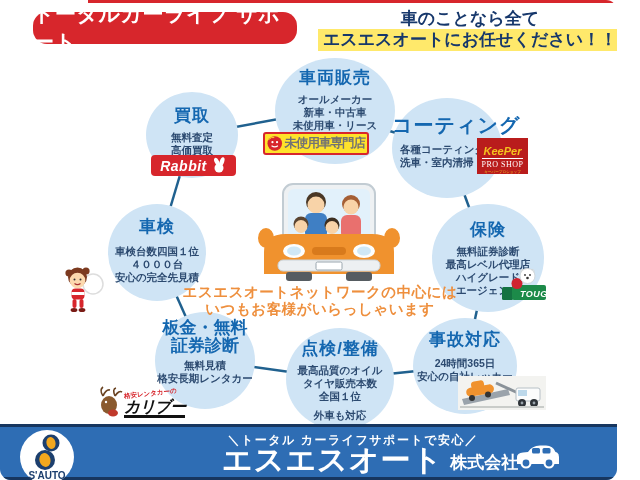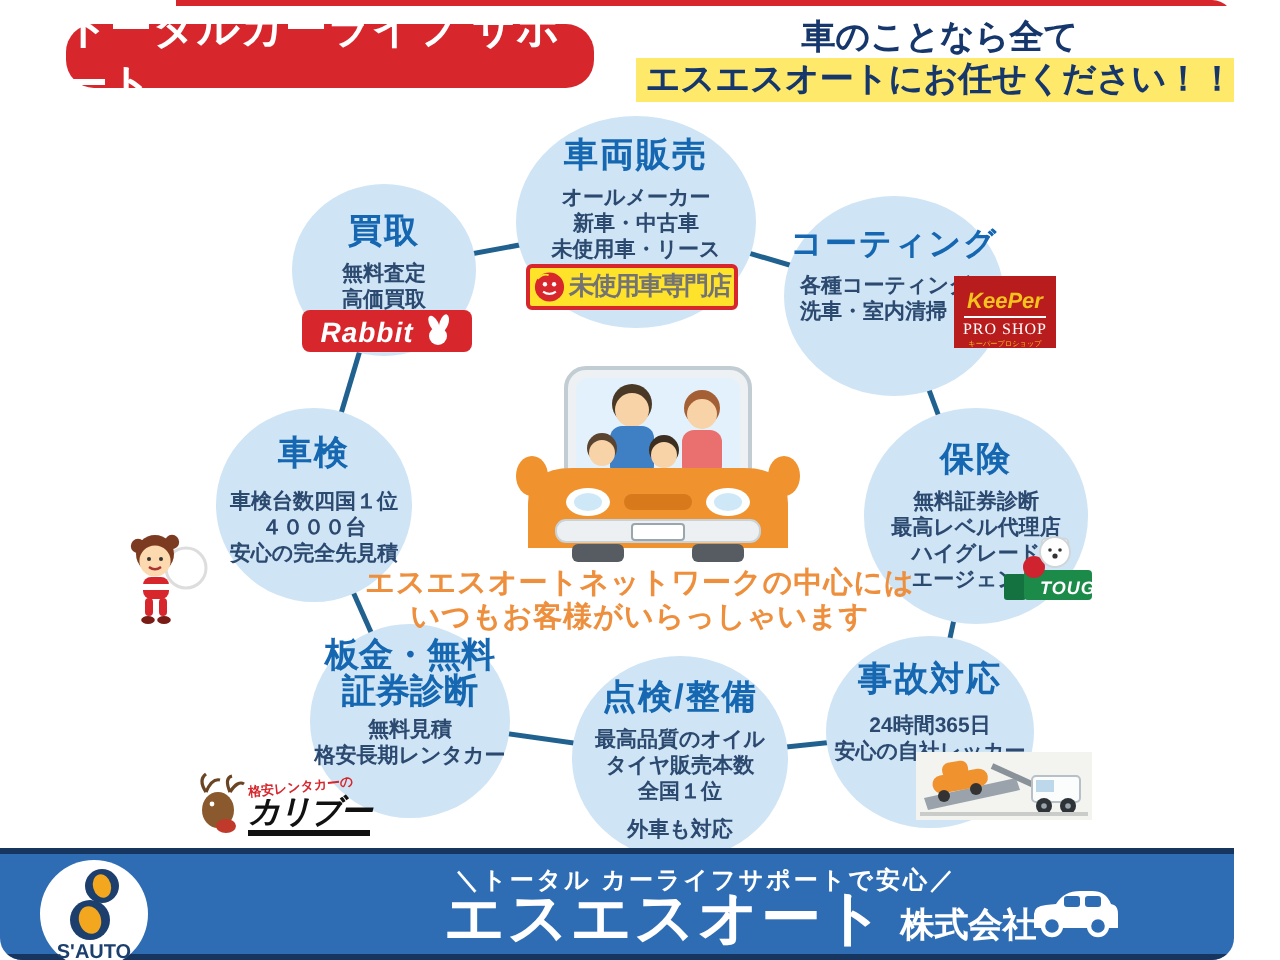--- a/index.html
+++ b/index.html
@@ -74,39 +74,39 @@
       <line x1="322" y1="111" x2="447" y2="148"></line>
       <line x1="447" y1="148" x2="488" y2="258"></line>
       <line x1="488" y1="258" x2="465" y2="366"></line>
       <line x1="465" y1="366" x2="340" y2="379"></line>
       <line x1="340" y1="379" x2="205" y2="360"></line>
       <line x1="205" y1="360" x2="157" y2="252"></line>
       <line x1="157" y1="252" x2="192" y2="135"></line>
     </g>
   </svg>
 
-  <div class="bubble" style="left:258px;top:58px;width:120px;height:106px;padding-top:8px;box-sizing:border-box;">
+  <div class="bubble" style="left:275px;top:58px;width:120px;height:106px;padding-top:8px;box-sizing:border-box;">
     <div class="b-title">車両販売</div>
     <div class="b-sub">
       <div>オールメーカー</div>
       <div>新車・中古車</div>
       <div>未使用車・リース</div>
     </div>
   </div>
 
   <div class="bubble" style="left:146px;top:92px;width:92px;height:86px;padding-top:12px;box-sizing:border-box;">
     <div class="b-title">買取</div>
     <div class="b-sub">
       <div>無料査定</div>
       <div>高価買取</div>
     </div>
   </div>
 
   <div class="bubble" style="left:392px;top:98px;width:110px;height:100px;padding-top:14px;box-sizing:border-box;">
-    <div class="b-title" style="font-size:16px;">コーティング</div>
+    <div class="b-title" style="font-size:20px;">コーティング</div>
     <div class="b-sub" style="text-align:left;padding-left:8px;">
       <div>各種コーティング</div>
       <div>洗車・室内清掃</div>
     </div>
   </div>
 
   <div class="bubble" style="left:108px;top:204px;width:98px;height:97px;padding-top:11px;box-sizing:border-box;">
     <div class="b-title">車検</div>
     <div class="b-sub" style="margin-top:7px;">
       <div>車検台数四国１位</div>

